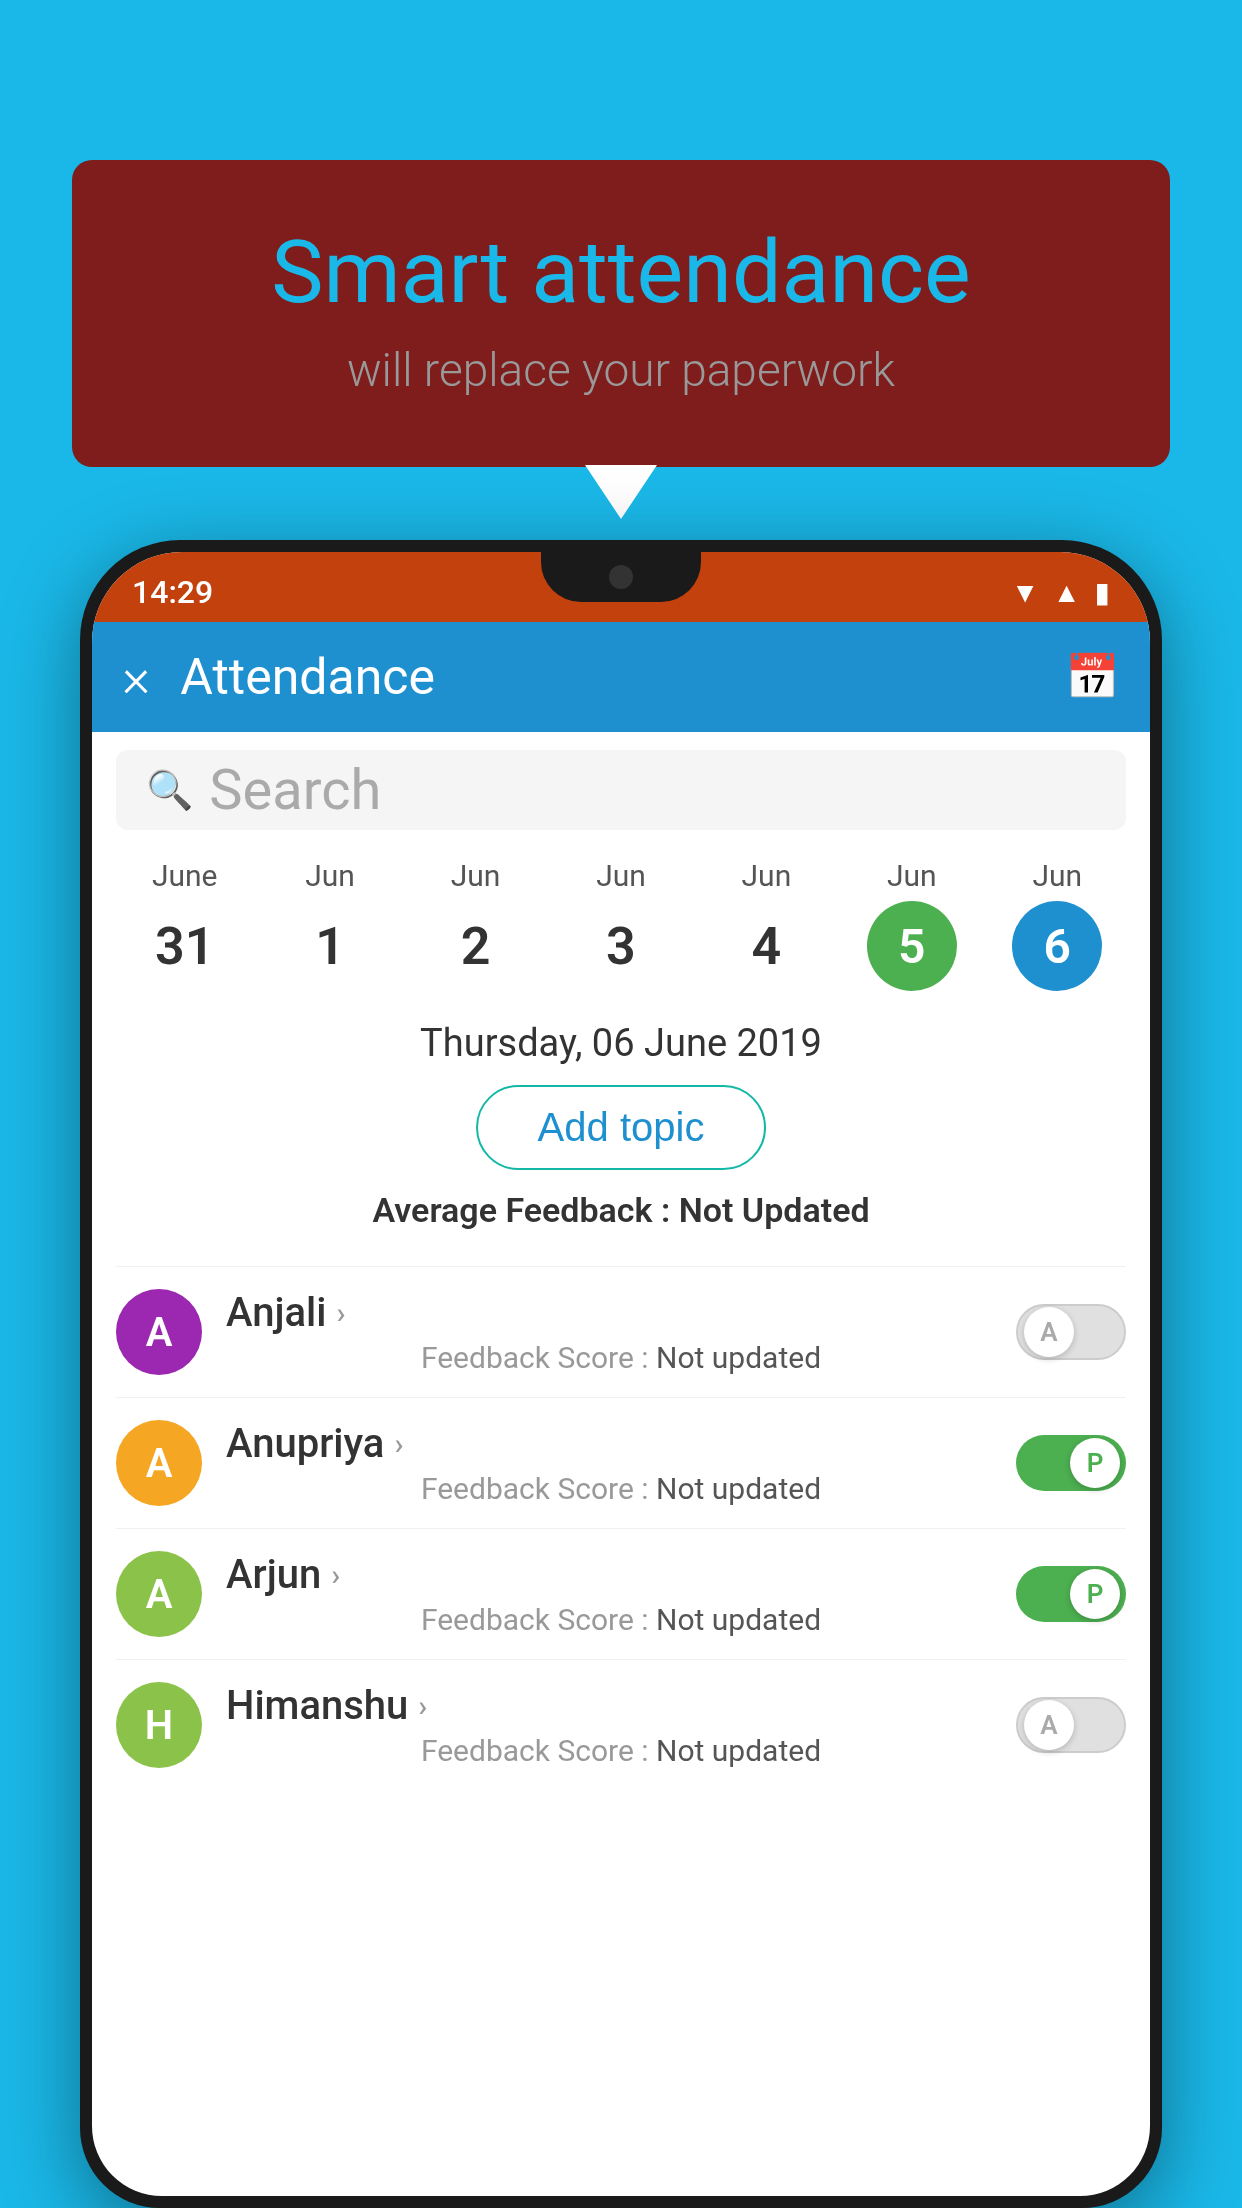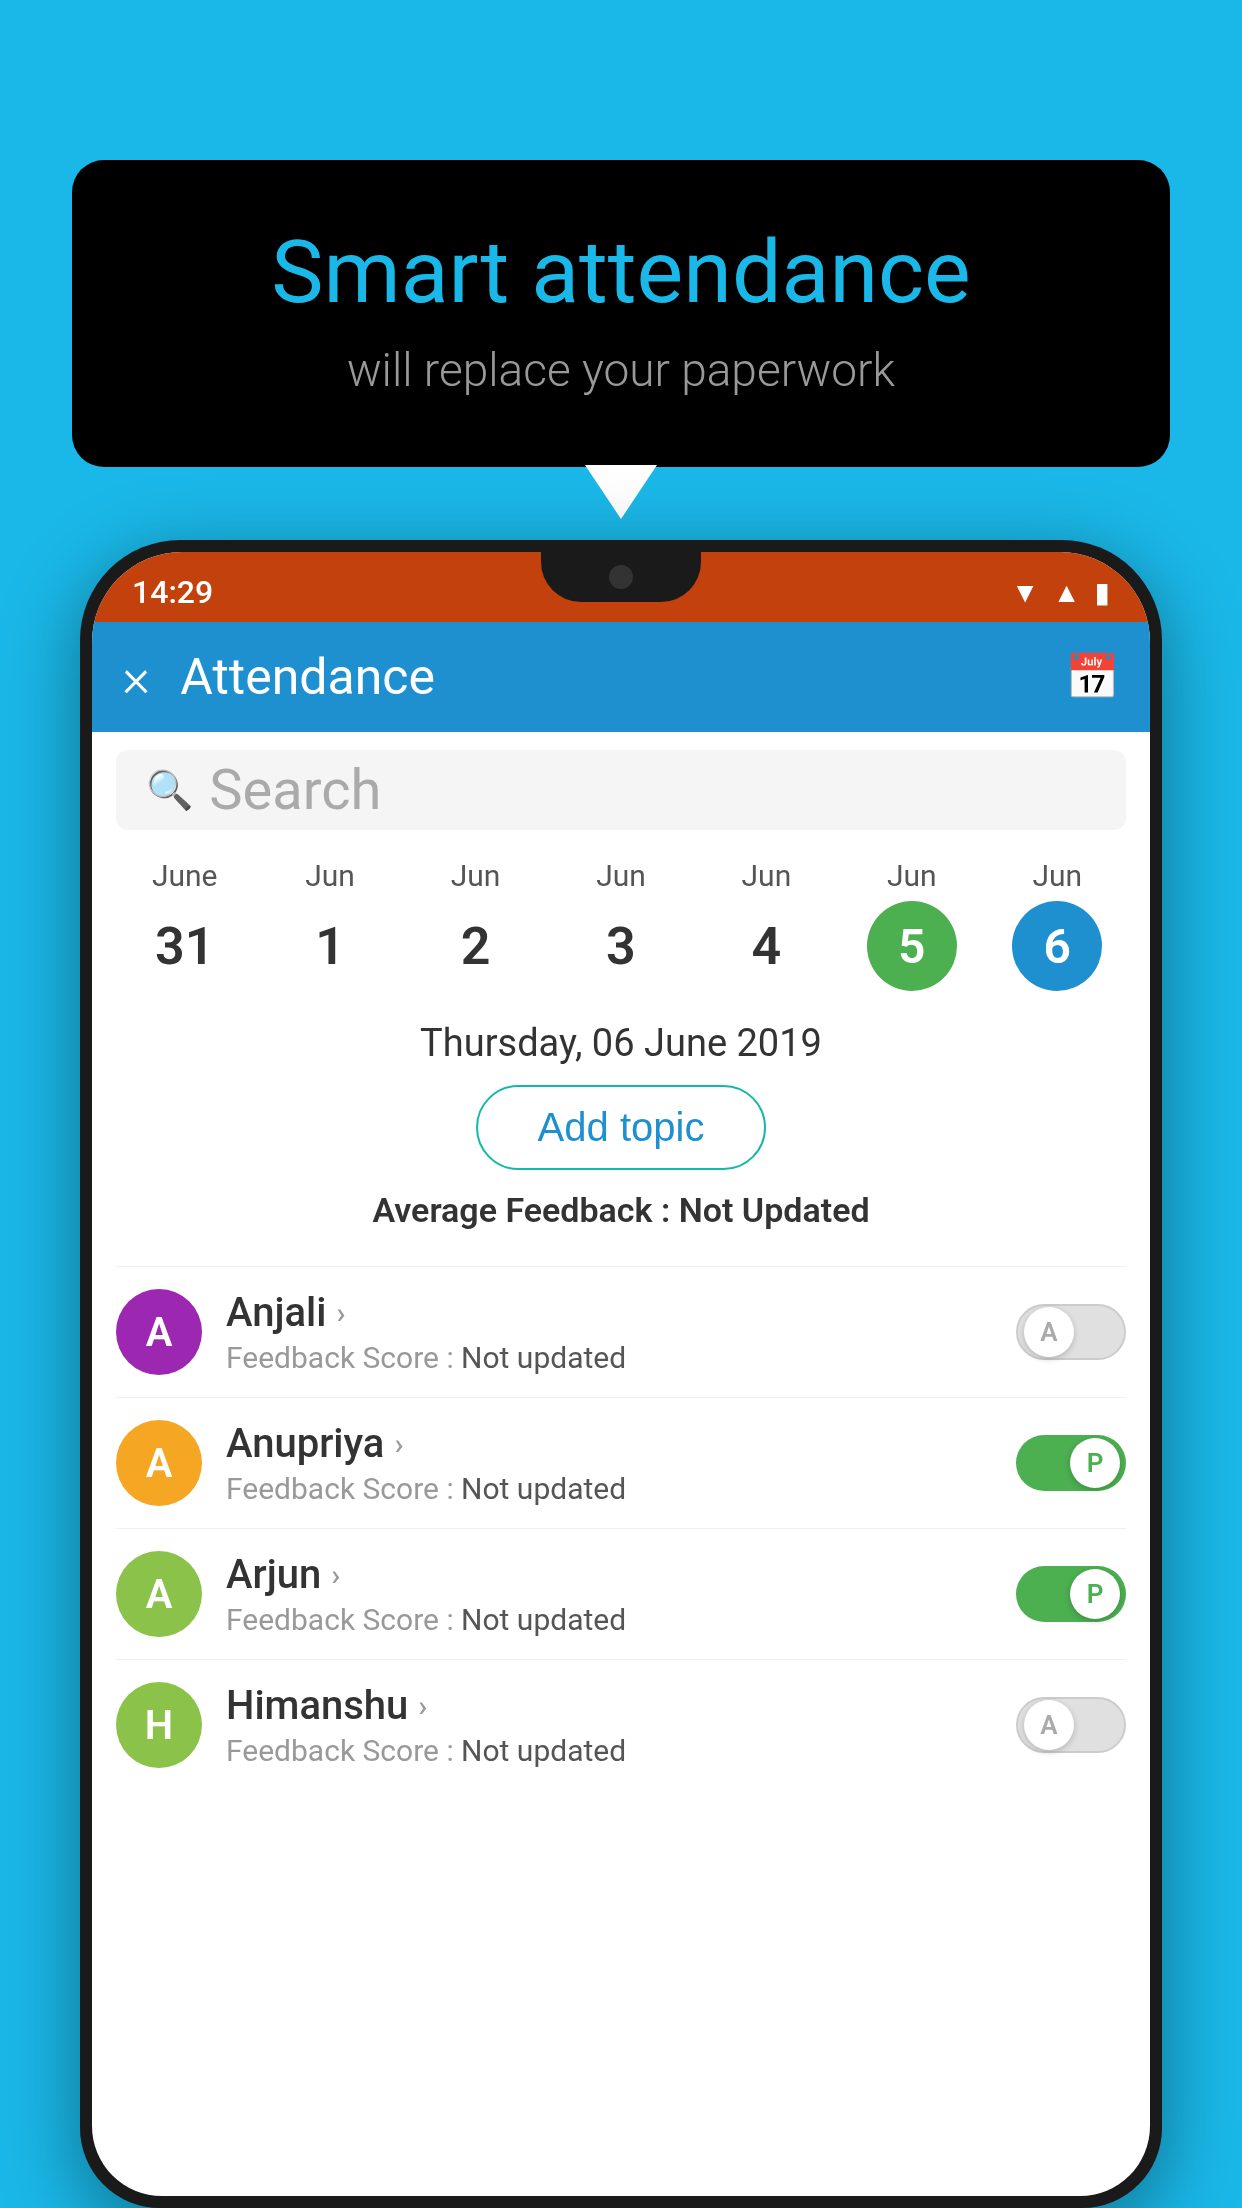--- a/index.html
+++ b/index.html
@@ -15,22 +15,22 @@
 
     
     .speech-bubble-container {
       position: absolute;
       top: 160px;
       left: 72px;
       right: 72px;
     }
 
     .speech-bubble {
-      background: #000000;
-      border-radius: 32px;
+      background: #7f1d1d;
+      border-radius: 20px;
       padding: 60px 80px 70px;
       text-align: center;
       position: relative;
     }
 
     .speech-bubble::after {
       content: '';
       position: absolute;
       bottom: -52px;
       left: 50%;
@@ -287,20 +287,21 @@
       justify-content: center;
       font-size: 40px;
       font-weight: 600;
       color: white;
       flex-shrink: 0;
     }
 
     .student-info {
       flex: 1;
       padding-left: 24px;
+      text-align: center;
     }
 
     .student-name {
       font-size: 40px;
       color: #333;
       font-weight: 500;
       display: flex;
       align-items: center;
       gap: 10px;
     }

